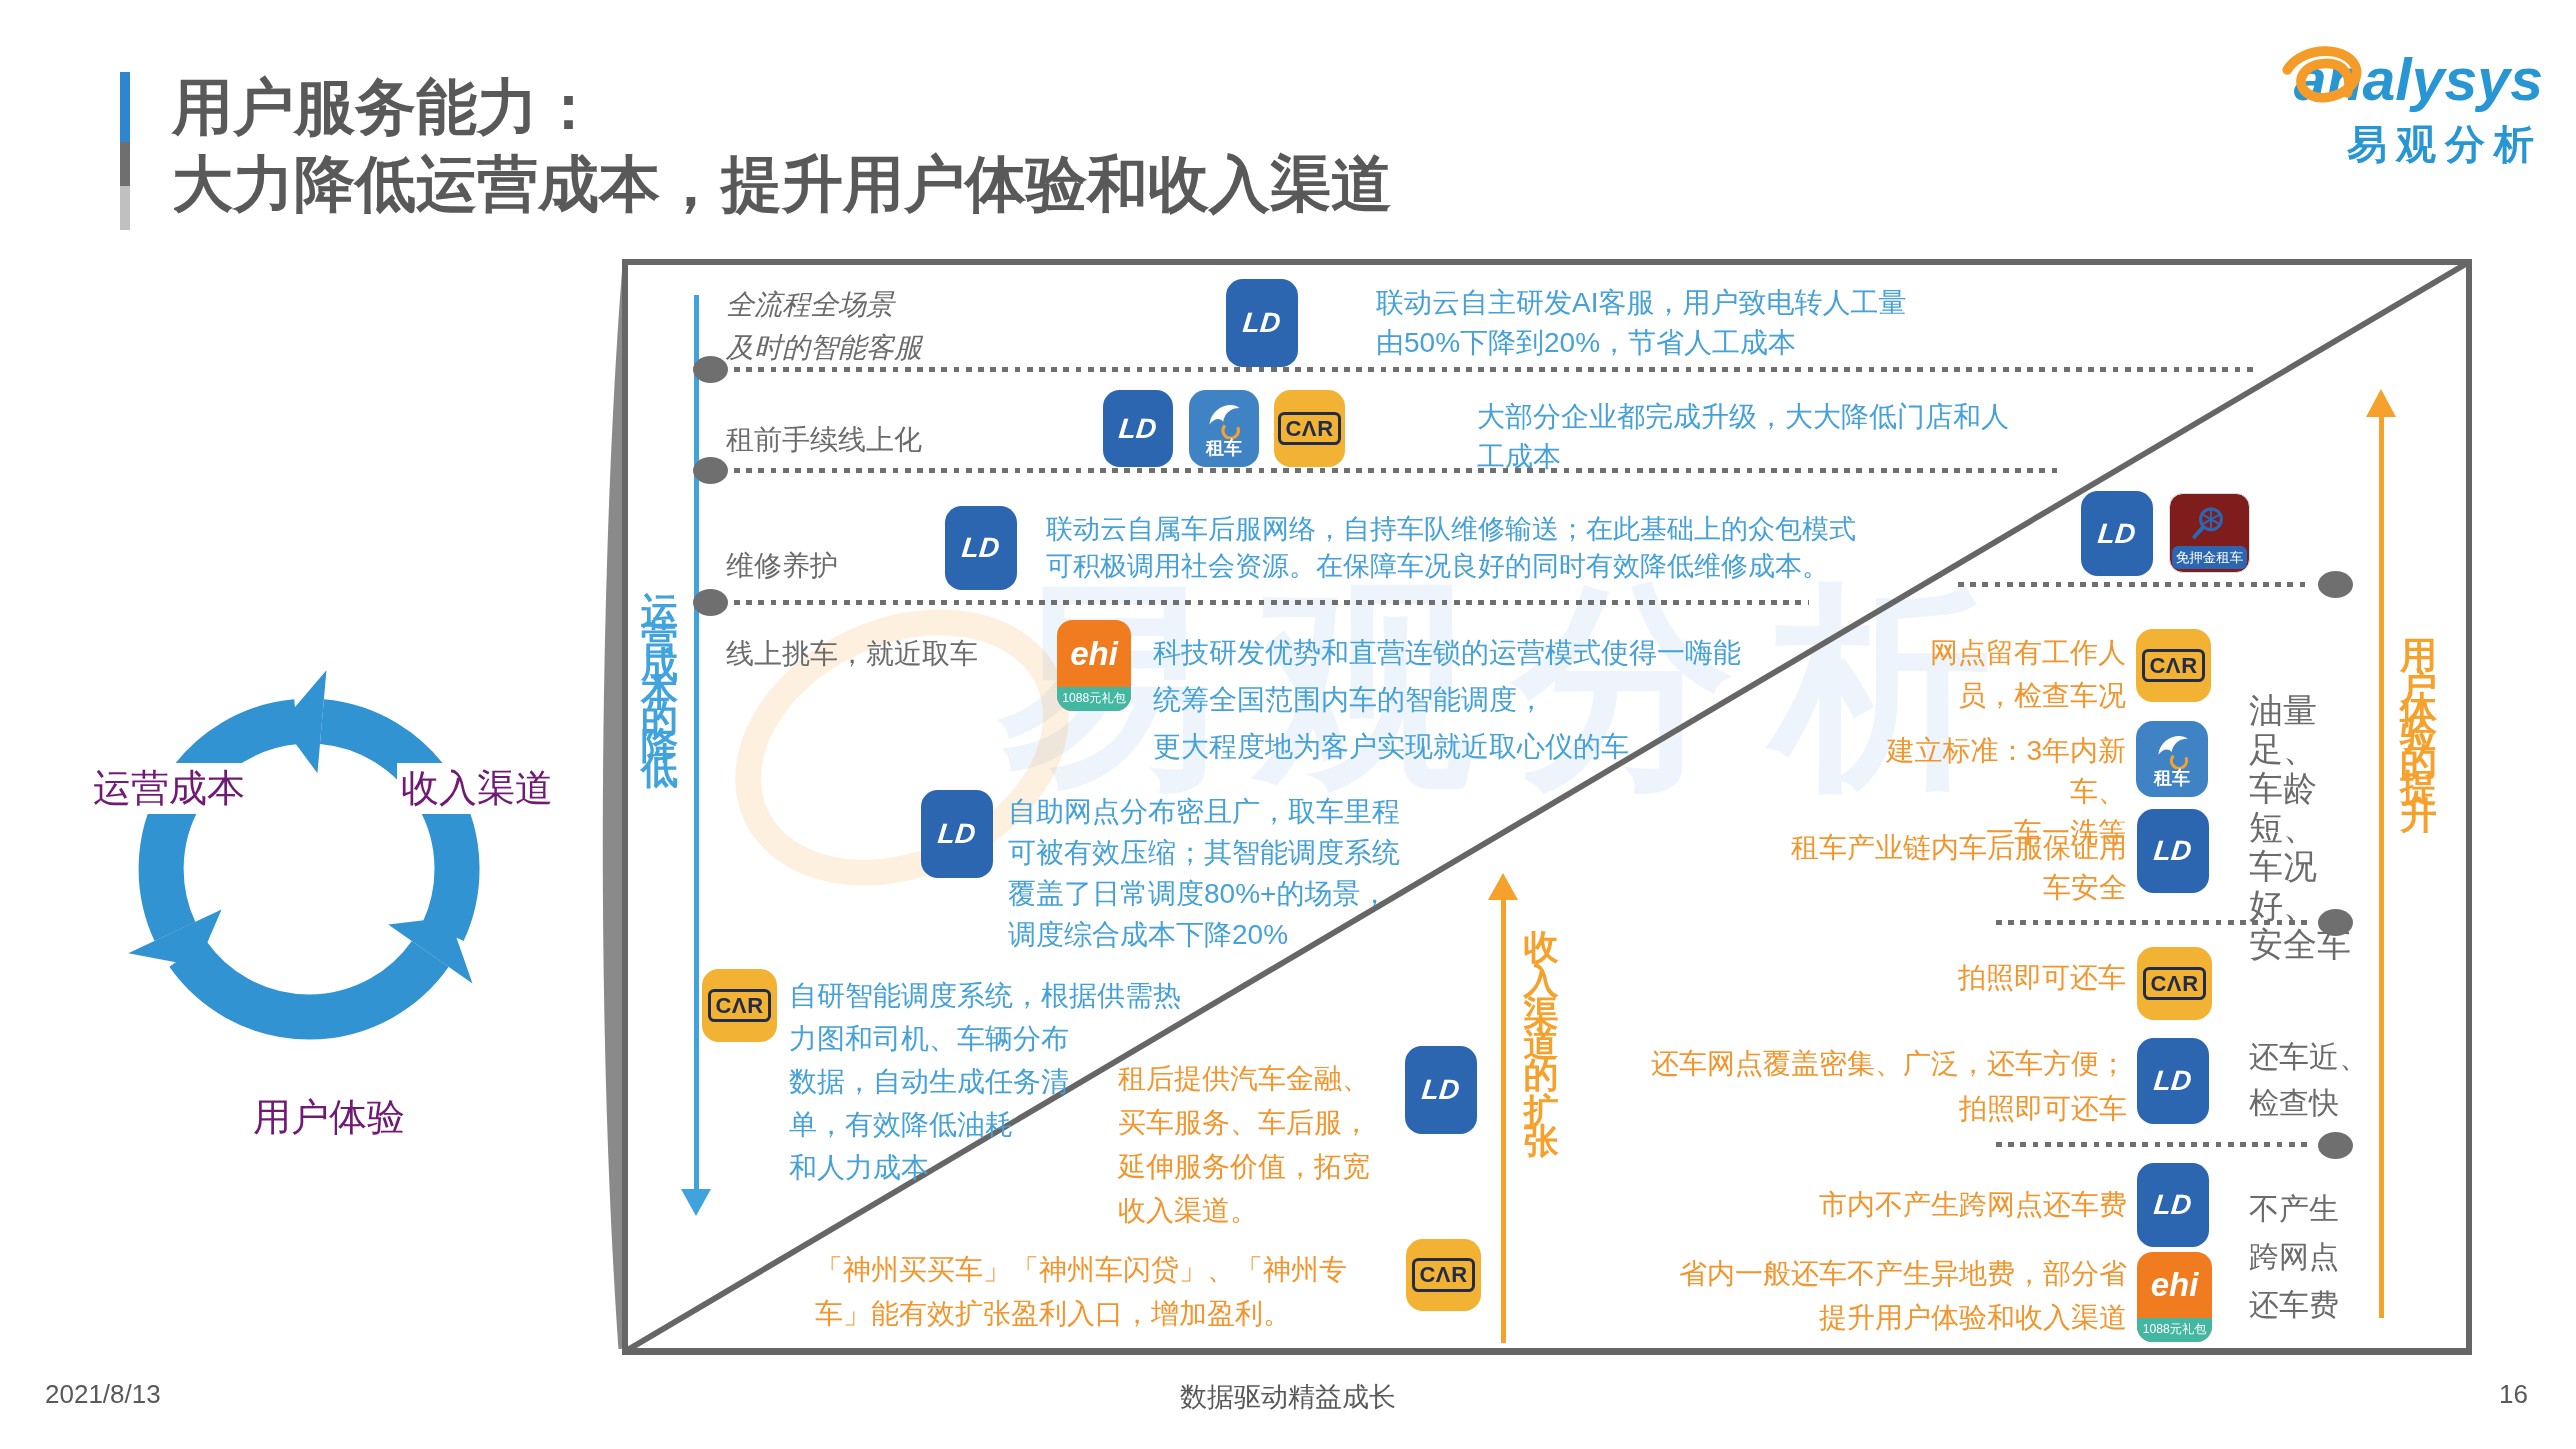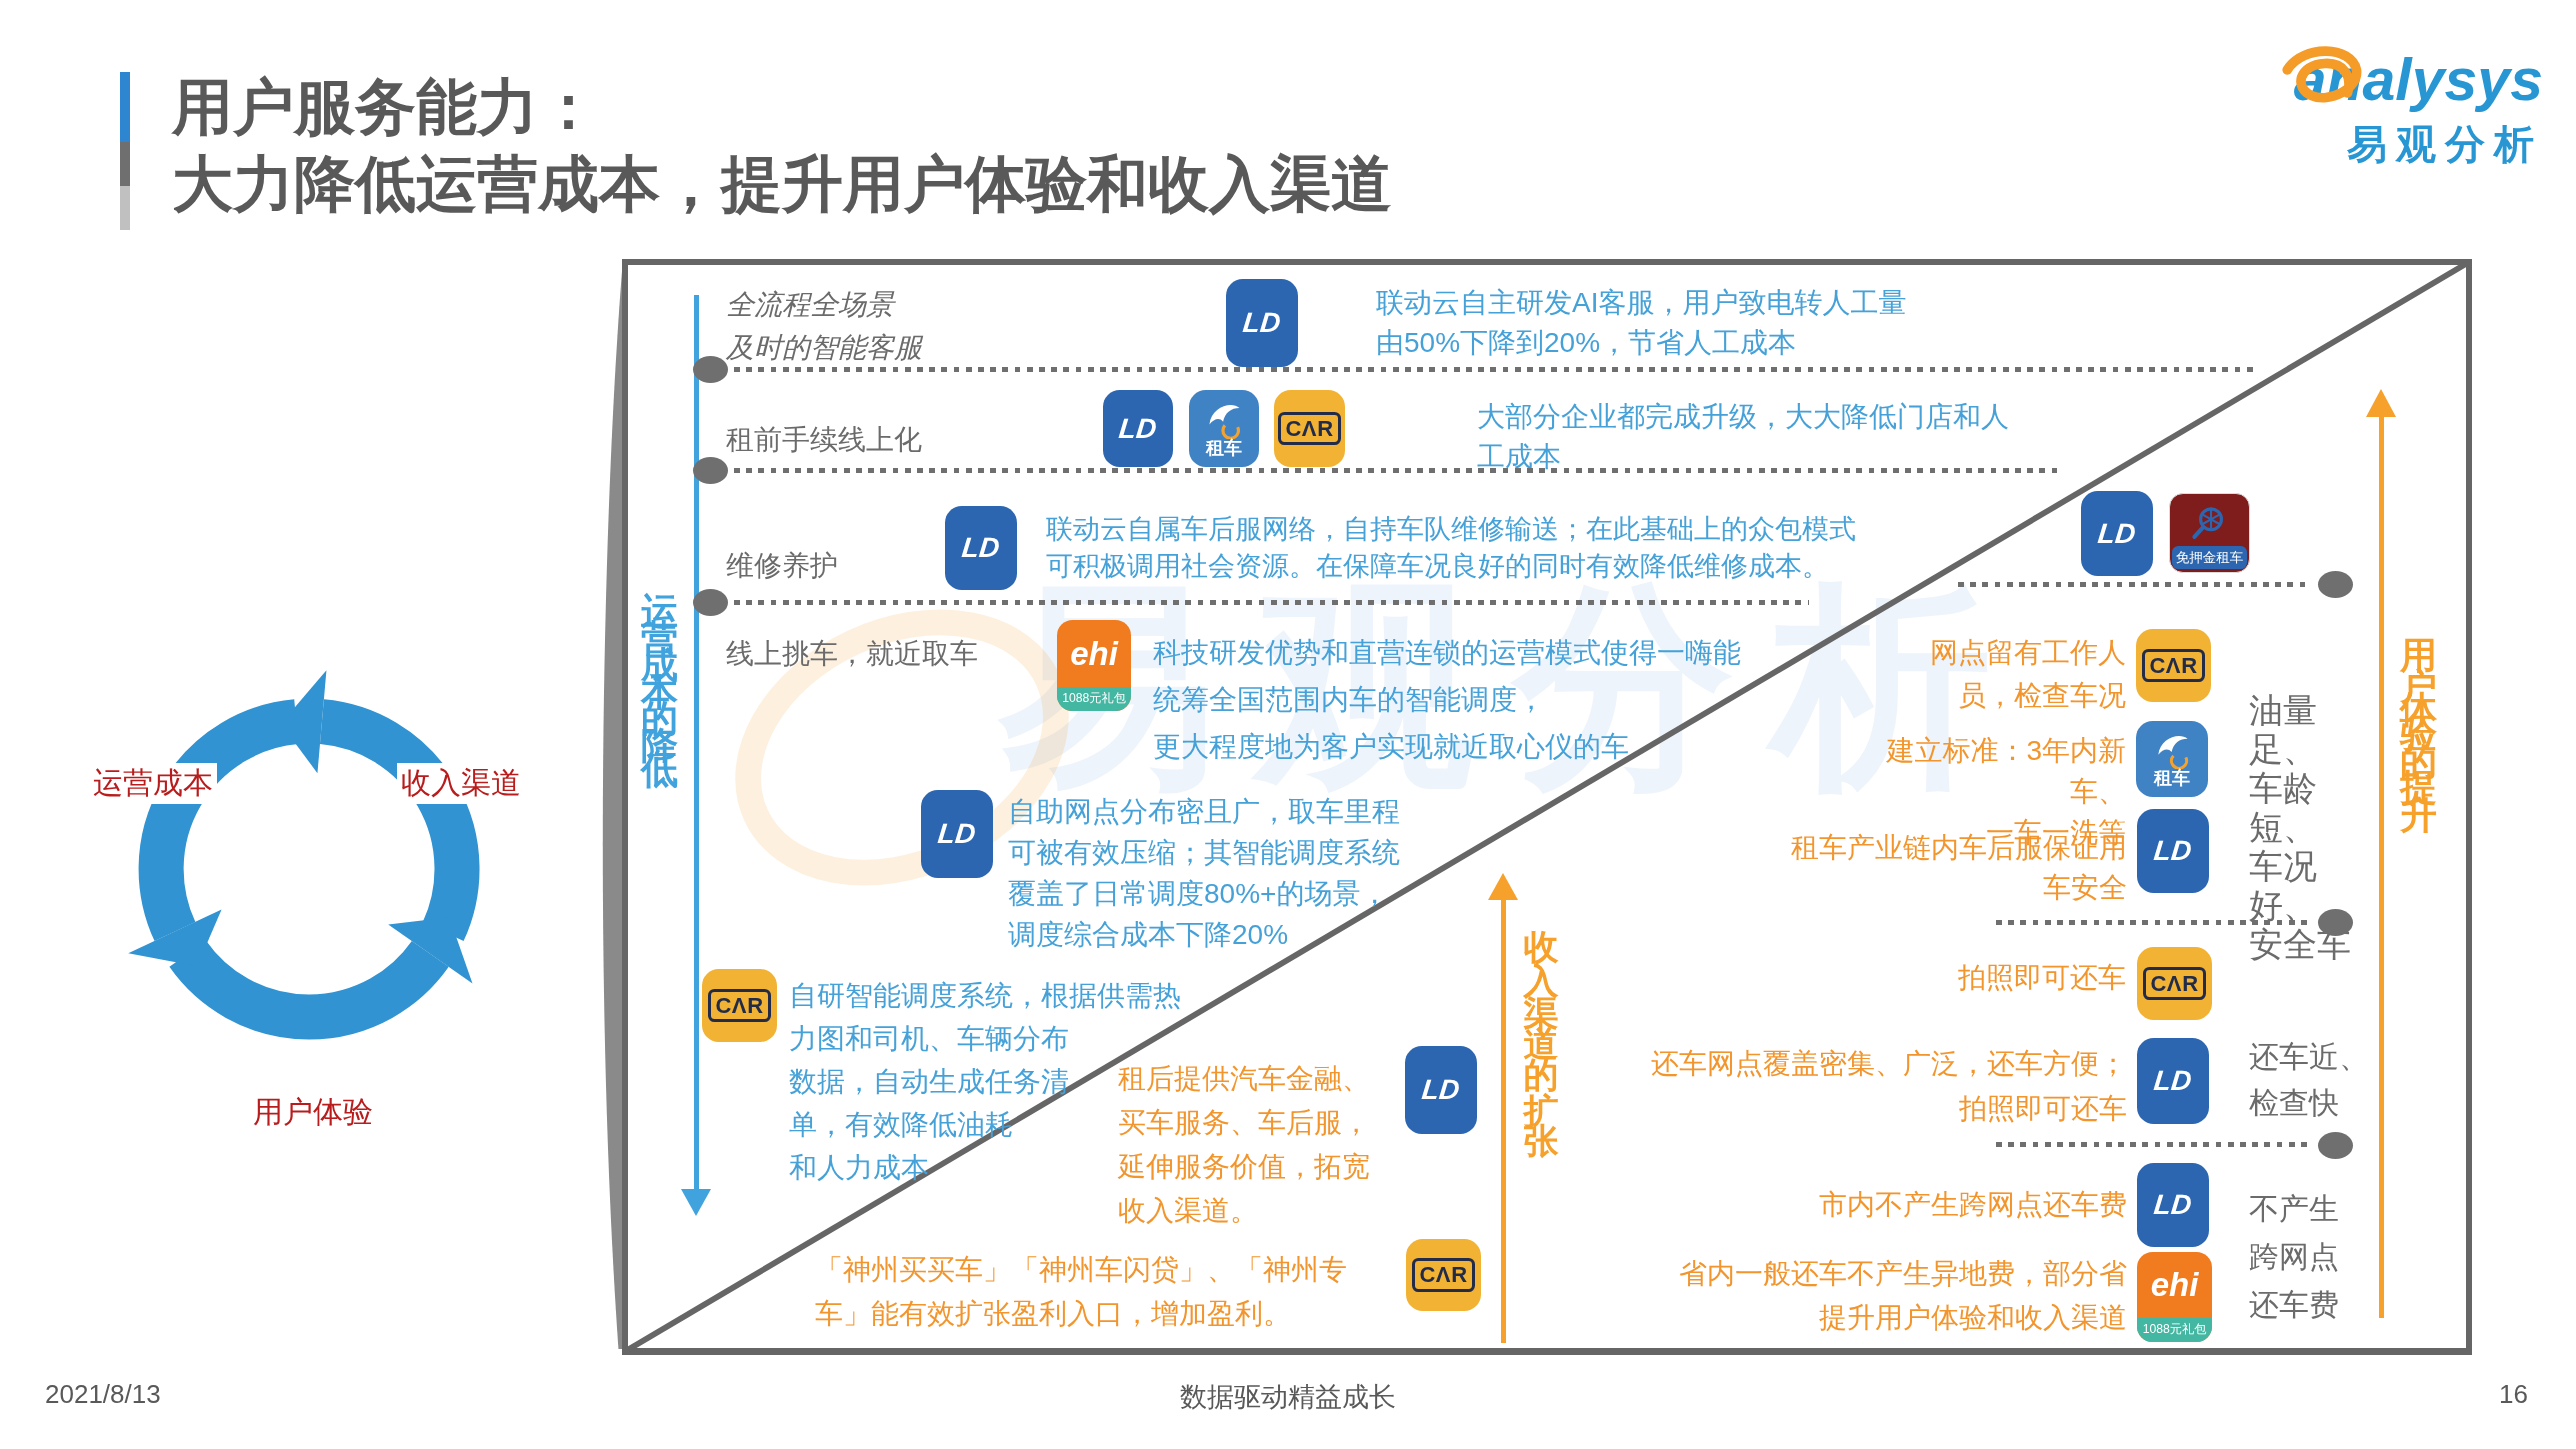--- a/index.html
+++ b/index.html
@@ -21,21 +21,21 @@
   .ic-ld span{color:#fff;font-style:italic;font-weight:bold;font-size:28px;transform:skewX(-6deg);}
   .ic-zuche{background:#3f83c4;flex-direction:column;padding-top:2.6px;}
   .ic-zuche .zlab{color:#fff;font-size:18px;font-weight:bold;line-height:1;margin-bottom:5.2px;}
   .ic-car{background:#f2b233;}
   .ic-car span{border:3.2px solid #222c49;border-radius:6.4px;color:#222c49;font-weight:800;font-size:22px;padding:0.6px 4.5px;letter-spacing:0.6px;}
   .ic-ehi{background:#f07c1f;flex-direction:column;justify-content:flex-end;overflow:hidden;border-radius:15.5px;}
   .ic-ehi .eword{color:#fff;font-style:italic;font-weight:800;font-size:33px;line-height:1;margin:auto;}
   .ic-ehi .eband{background:#43b7a2;width:100%;text-align:center;color:#fff;font-size:12.2px;padding:3.2px 0 3.9px 0;}
   .ic-mian{background:#7f1d1d;border:1.9px solid #dcdcdc;flex-direction:column;justify-content:flex-end;overflow:hidden;border-radius:14px;}
   .ic-mian .mband{background:#2c66b0;color:#fff;font-size:13.5px;width:94%;text-align:center;padding:2.6px 0;border-radius:6.4px;margin-bottom:2.6px;}
-  .cyc-label{position:absolute;font-size:30px;color:#b91c1c;background:#fff;padding:0 3.9px;}
+  .cyc-label{position:absolute;font-size:38px;color:#701a75;background:#fff;padding:0 3.9px;}
   .title{position:absolute;left:143px;top:69px;font-size:61px;font-weight:bold;color:#595959;line-height:77px;margin-left:29px;}
   .wm{position:absolute;font-weight:bold;pointer-events:none;}
 </style>
 </head>
 <body>
 
 <div id="slide">
 
   <div class="wm" style="left:998px;top:541px;font-size:219px;letter-spacing:39px;color:rgba(90,150,215,0.10);">易观分析</div>
   <svg class="abs" style="left:696px;top:567px;" width="412" height="361" viewBox="0 0 640 560">

